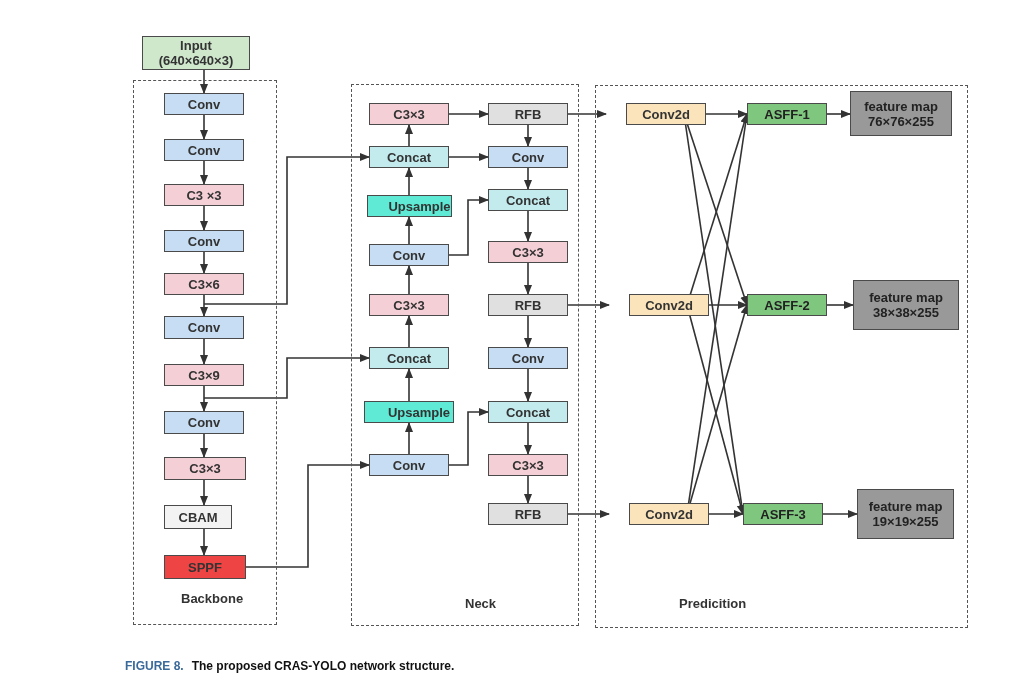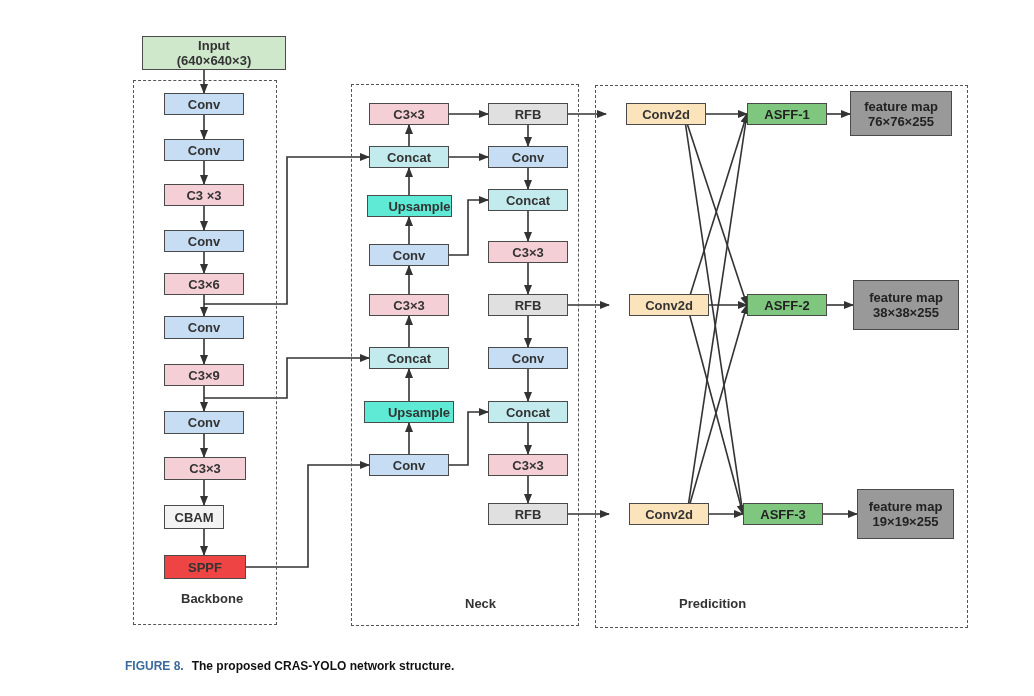--- a/index.html
+++ b/index.html
@@ -86,35 +86,35 @@
     </g>
 </svg>
 
 <div class="group" style="left:133px;top:80px;width:144px;height:545px;"></div>
 <div class="group" style="left:351px;top:84px;width:228px;height:542px;"></div>
 <div class="group" style="left:595px;top:85px;width:373px;height:543px;"></div>
 <div class="glabel" style="left:173px;top:591px;">Backbone</div>
 <div class="glabel" style="left:457px;top:596px;">Neck</div>
 <div class="glabel" style="left:671px;top:596px;">Predicition</div>
 
-<div class="node c-input" style="left:142px;top:36px;width:144px;height:34px;">
+<div class="node c-input" style="left:142px;top:36px;width:108px;height:34px;">
   <span>Input</span>
   <span>(640×640×3)</span>
 </div>
 
 <div class="node c-conv" style="left:164px;top:93px;width:80px;height:22px;">Conv</div>
 <div class="node c-conv" style="left:164px;top:139px;width:80px;height:22px;">Conv</div>
 <div class="node c-c3" style="left:164px;top:184px;width:80px;height:22px;">C3 ×3</div>
 <div class="node c-conv" style="left:164px;top:230px;width:80px;height:22px;">Conv</div>
 <div class="node c-c3" style="left:164px;top:273px;width:80px;height:22px;">C3×6</div>
 <div class="node c-conv" style="left:164px;top:316px;width:80px;height:23px;">Conv</div>
 <div class="node c-c3" style="left:164px;top:364px;width:80px;height:22px;">C3×9</div>
 <div class="node c-conv" style="left:164px;top:411px;width:80px;height:23px;">Conv</div>
 <div class="node c-c3" style="left:164px;top:457px;width:82px;height:23px;">C3×3</div>
-<div class="node c-cbam" style="left:164px;top:505px;width:60px;height:24px;">CBAM</div>
+<div class="node c-cbam" style="left:164px;top:505px;width:68px;height:24px;">CBAM</div>
 <div class="node c-sppf" style="left:164px;top:555px;width:82px;height:24px;">SPPF</div>
 
 <div class="node c-c3" style="left:369px;top:103px;width:80px;height:22px;">C3×3</div>
 <div class="node c-concat" style="left:369px;top:146px;width:80px;height:22px;">Concat</div>
 <div class="node c-ups" style="left:367px;top:195px;width:85px;height:22px;">Upsample</div>
 <div class="node c-conv" style="left:369px;top:244px;width:80px;height:22px;">Conv</div>
 <div class="node c-c3" style="left:369px;top:294px;width:80px;height:22px;">C3×3</div>
 <div class="node c-concat" style="left:369px;top:347px;width:80px;height:22px;">Concat</div>
 <div class="node c-ups" style="left:364px;top:401px;width:90px;height:22px;">Upsample</div>
 <div class="node c-conv" style="left:369px;top:454px;width:80px;height:22px;">Conv</div>

